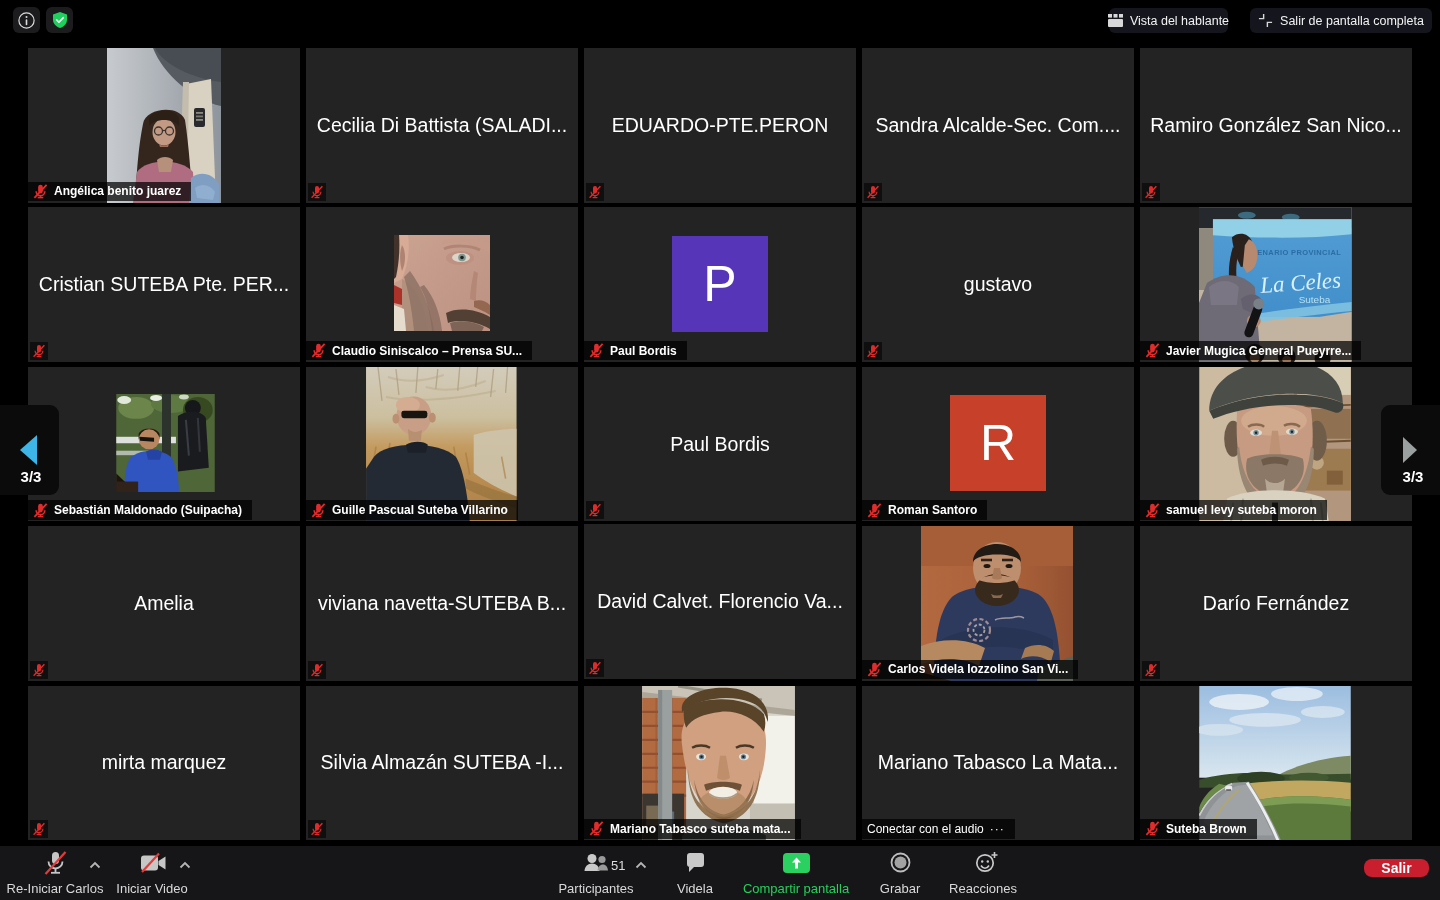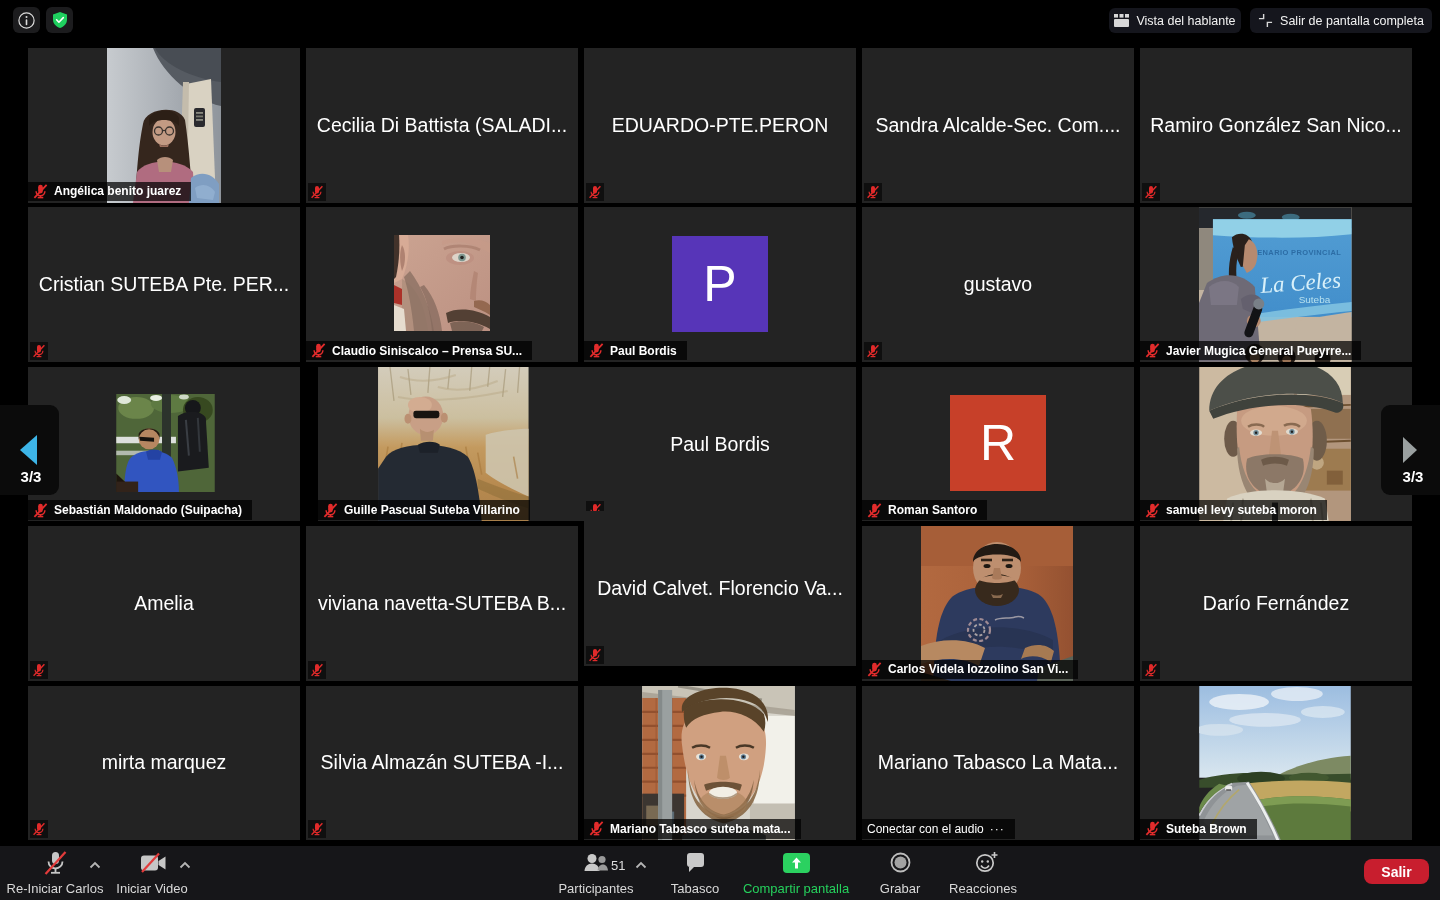--- a/index.html
+++ b/index.html
@@ -25,21 +25,21 @@
       <circle cx="8.5" cy="4.9" r="1" fill="#dcdcdc"></circle>
       <rect x="7.7" y="7.2" width="1.6" height="6" rx="0.8" fill="#dcdcdc"></rect>
     </svg>
 </div>
 <div style="position:absolute;left:46px;top:7px;width:27px;height:26px;background:#1c1c1e;border-radius:6px;display:flex;align-items:center;justify-content:center;">
 <svg width="18" height="18" viewBox="0 0 18 18">
       <path d="M9 1l7 2.6v5c0 4.2-3 7.3-7 8.4-4-1.1-7-4.2-7-8.4v-5z" fill="#1fd05f"></path>
       <path d="M5.6 8.8l2.3 2.4 4.4-4.6" fill="none" stroke="#fff" stroke-width="1.6" stroke-linecap="round" stroke-linejoin="round"></path>
     </svg>
 </div>
-<div class="topbtn" style="left:1109px;width:132px;">
+<div class="topbtn" style="left:1109px;width:119px;">
 <svg width="15" height="13" viewBox="0 0 15 13">
       <rect x="0" y="0" width="4" height="3.6" fill="#d8d8d8"></rect>
       <rect x="5.5" y="0" width="4" height="3.6" fill="#d8d8d8"></rect>
       <rect x="11" y="0" width="4" height="3.6" fill="#d8d8d8"></rect>
       <rect x="0" y="5" width="15" height="8" rx="1" fill="#d8d8d8"></rect>
     </svg>
 Vista del hablante</div>
 <div class="topbtn" style="left:1250px;width:182px;">
 <svg width="15" height="15" viewBox="0 0 16 16" fill="none" stroke="#d8d8d8" stroke-width="1.5">
       <path d="M6 1v5H1"></path>
@@ -271,21 +271,21 @@
 <rect x="0" y="88" width="22" height="11" fill="#33231a"></rect>
 </svg>
     <div class="nlab"><svg width="15" height="15" viewBox="0 0 14 14">
         <rect x="4.8" y="0.8" width="4.4" height="8" rx="2.2" fill="#e22c2c"></rect>
         <path d="M2.9 6.8a4.1 4.1 0 0 0 8.2 0" fill="none" stroke="#e22c2c" stroke-width="1.4"></path>
         <line x1="7" y1="10.9" x2="7" y2="12.3" stroke="#e22c2c" stroke-width="1.4"></line>
         <line x1="4.4" y1="12.7" x2="9.6" y2="12.7" stroke="#e22c2c" stroke-width="1.4"></line>
         <line x1="1.3" y1="13" x2="12.7" y2="0.9" stroke="#e22c2c" stroke-width="1.7"></line>
       </svg>Sebastián Maldonado (Suipacha)</div>
   </div>
-<div class="tile" style="left:306px;top:366.8px;margin-left:12px;">
+<div class="tile" style="left:306px;top:366.8px;">
     <svg class="vid" style="left:60px;" width="150.6" height="154.5" viewBox="0 0 151 155">
 <defs>
         <linearGradient id="guib" x1="0" y1="0" x2="0" y2="1">
           <stop offset="0" stop-color="#d3ccba"></stop>
           <stop offset="0.33" stop-color="#ccbf9e"></stop>
           <stop offset="0.52" stop-color="#c59a5c"></stop>
           <stop offset="0.78" stop-color="#b9894b"></stop>
           <stop offset="1" stop-color="#aa8049"></stop>
         </linearGradient>
       </defs>
@@ -394,21 +394,21 @@
     <div class="micbox">
       <svg width="14" height="14" viewBox="0 0 14 14">
         <rect x="5" y="1" width="4" height="7.5" rx="2" fill="#e02a2a"></rect>
         <path d="M3.1 6.8a3.9 3.9 0 0 0 7.8 0" fill="none" stroke="#e02a2a" stroke-width="1.2"></path>
         <line x1="7" y1="10.7" x2="7" y2="12.2" stroke="#e02a2a" stroke-width="1.2"></line>
         <line x1="4.6" y1="12.6" x2="9.4" y2="12.6" stroke="#e02a2a" stroke-width="1.2"></line>
         <line x1="1.6" y1="12.8" x2="12.4" y2="1.2" stroke="#e02a2a" stroke-width="1.4"></line>
       </svg>
     </div>
   </div>
-<div class="tile" style="left:584px;top:511px;">
+<div class="tile" style="left:584px;top:524px;">
     <div class="cname">David Calvet. Florencio Va...</div>
     <div class="micbox">
       <svg width="14" height="14" viewBox="0 0 14 14">
         <rect x="5" y="1" width="4" height="7.5" rx="2" fill="#e02a2a"></rect>
         <path d="M3.1 6.8a3.9 3.9 0 0 0 7.8 0" fill="none" stroke="#e02a2a" stroke-width="1.2"></path>
         <line x1="7" y1="10.7" x2="7" y2="12.2" stroke="#e02a2a" stroke-width="1.2"></line>
         <line x1="4.6" y1="12.6" x2="9.4" y2="12.6" stroke="#e02a2a" stroke-width="1.2"></line>
         <line x1="1.6" y1="12.8" x2="12.4" y2="1.2" stroke="#e02a2a" stroke-width="1.4"></line>
       </svg>
     </div>
@@ -618,21 +618,21 @@
   </svg>
 <div style="position:absolute;left:611px;top:857.5px;color:#dcdcdc;font-size:13px;">51</div>
 <svg class="caret" style="left:635px;top:861px;" viewBox="0 0 12 8">
     <path d="M1.5 6.5 L6 2 L10.5 6.5" fill="none" stroke="#b5b5b5" stroke-width="1.8"></path>
   </svg>
 <div class="tbtxt" style="left:596px;">Participantes</div>
 
 <svg style="position:absolute;left:685px;top:852px;" width="21" height="21" viewBox="0 0 21 21">
     <path d="M2 4a3 3 0 0 1 3-3h11a3 3 0 0 1 3 3v8a3 3 0 0 1-3 3H9l-5 5v-5H5a3 3 0 0 1-3-3z" fill="#c9c9c9"></path>
   </svg>
-<div class="tbtxt" style="left:695px;">Tabasco</div>
+<div class="tbtxt" style="left:695px;">Videla</div>
 
 <svg style="position:absolute;left:783px;top:853px;" width="27" height="20" viewBox="0 0 27 20">
     <rect x="0" y="0" width="27" height="20" rx="4" fill="#2bd160"></rect>
     <path d="M13.5 4.5 L18 9.5 L15 9.5 L15 15.5 L12 15.5 L12 9.5 L9 9.5 Z" fill="#fff"></path>
   </svg>
 <div class="tbtxt" style="left:796px;color:#25d05c;">Compartir pantalla</div>
 
 <svg style="position:absolute;left:890px;top:852px;" width="21" height="21" viewBox="0 0 21 21">
     <circle cx="10.5" cy="10.5" r="9" fill="none" stroke="#bdbdbd" stroke-width="1.8"></circle>
     <circle cx="10.5" cy="10.5" r="6" fill="#a2a2a2"></circle>
@@ -641,13 +641,13 @@
 
 <svg style="position:absolute;left:975px;top:851px;" width="24" height="22" viewBox="0 0 24 22">
     <circle cx="10" cy="12" r="8.2" fill="none" stroke="#c9c9c9" stroke-width="1.7"></circle>
     <circle cx="7.2" cy="10.5" r="1.2" fill="#c9c9c9"></circle>
     <circle cx="12.8" cy="10.5" r="1.2" fill="#c9c9c9"></circle>
     <path d="M6 14.5c1 1.8 2.5 2.7 4 2.7s3-.9 4-2.7" fill="none" stroke="#c9c9c9" stroke-width="1.6"></path>
     <path d="M19.5 1v6M16.5 4h6" stroke="#c9c9c9" stroke-width="1.6"></path>
   </svg>
 <div class="tbtxt" style="left:983px;">Reacciones</div>
 
-<div style="position:absolute;left:1364px;top:859px;width:65px;height:25px;background:#c81e2e;border-radius:8px;display:flex;align-items:center;justify-content:center;color:#fff;font-size:14px;font-weight:bold;">Salir</div>
+<div style="position:absolute;left:1364px;top:859px;width:65px;height:18px;background:#c81e2e;border-radius:8px;display:flex;align-items:center;justify-content:center;color:#fff;font-size:14px;font-weight:bold;">Salir</div>
 
 </body></html>

